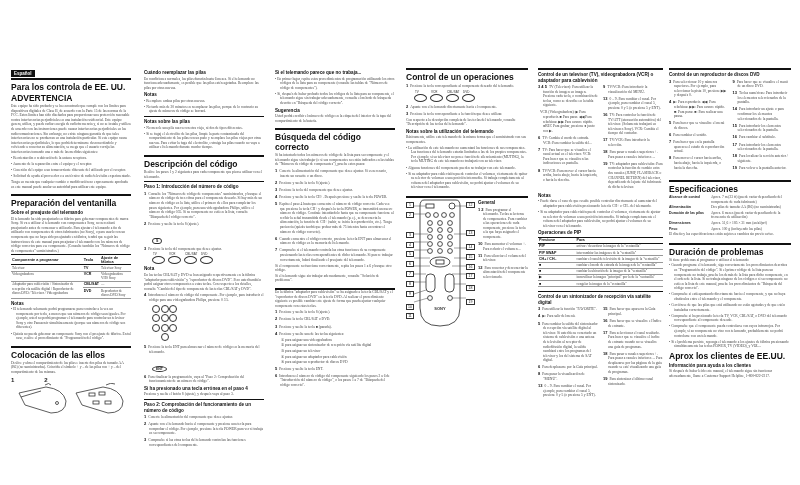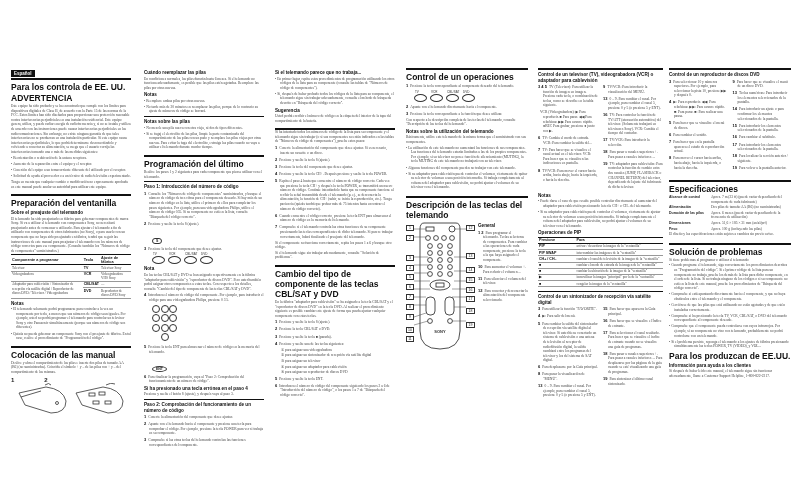--- a/index.html
+++ b/index.html
@@ -71,21 +71,21 @@
       <td class="k">DVD</td>
           <td>Reproductor de discos DVD Sony</td>
     </tr>
   </tbody>
     </table>
   <div class="h3">Notas</div>
   <div class="li">• <span>El telemando solamente podrá programarse para controlar a la vez un componente por tecla, a menos que sus números de código sean iguales. Por ejemplo, usted no podrá programar el telemando para controlar un televisor Sony y otro Panasonic simultáneamente (porque sus números de código son diferentes).</span></div>
   <div class="li">• <span>Quizás no pueda gobernar un componente Sony con el preajuste de fábrica. En tal caso, realice el procedimiento de "Programación del código".</span></div>
 
   <div class="rule" style="margin-top:5px"></div>
-  <div class="h1">Colocación de las manual</div>
+  <div class="h1">Colocación de las ellos</div>
   <div class="p">Deslice y abra el compartimiento de las pilas e inserte dos pilas de tamaño AA (R6) (no suministradas). Coincida el símbolo + y – de las pilas con + y – del compartimiento de las mismas.</div>
   <div style="display:flex;gap:30px;margin-top:2px;">
     <div style="font:bold 6px 'Liberation Sans',sans-serif">1</div>
     <div style="font:bold 6px 'Liberation Sans',sans-serif">2</div>
   </div>
   <svg width="120" height="36" viewBox="0 0 120 36">
     <g fill="none" stroke="#333" stroke-width="0.8">
       <path d="M8 10 L35 4 Q52 6 55 18 Q55 30 40 30 L14 22 Z"></path>
       <path d="M10 14 L30 8"></path>
         <circle cx="46" cy="20" r="1.5"></circle>
@@ -105,21 +105,21 @@
   <div class="p">En condiciones normales, las pilas durarán hasta 6 meses. Si el telemando no funciona adecuadamente, es posible que las pilas estén agotadas. Reemplace las pilas por otras nuevas.</div>
   <div class="h3">Notas</div>
   <div class="li">• <span>Reemplace ambas pilas por otras nuevas.</span></div>
   <div class="li">• <span>No tarde más de 20 minutos en reemplazar las pilas, porque de lo contrario su ajuste de números de código se borrará.</span></div>
   <div style="height:1px;background:#111;margin:2px 0"></div>
   <div class="h3">Notas sobre las pilas</div>
   <div class="li">• <span>No mezcle una pila nueva con otra vieja, ni dos de tipos diferentes.</span></div>
   <div class="li">• <span>Si se fugaj el electrolito de las pilas, limpie la parte contaminada del compartimiento de las pilas con un paño y reemplace las pilas viejas por otras nuevas. Para evitar la fuga del electrolito, extraiga las pilas cuando no vaya a utilizar el telemando durante mucho tiempo.</span></div>
 
   <div class="rule" style="margin-top:5px"></div>
-  <div class="h1">Programación del último</div>
+  <div class="h1">Descripción del código</div>
   <div class="p">Realice los pasos 1 y 2 siguientes para cada componente que piense utilizar con el telemando.</div>
   <div style="height:1px;background:#111;margin:2px 0"></div>
   <div class="h3">Paso 1: Introducción del número de código</div>
   <div class="li"><span class="num">1</span><span>Consulte los "Números de código de componentes" suministrados, y busque el número de código de tres cifras para el componente deseado. Si hay más de un número de código en la lista, utilice el primero de ellos para completar los pasos siguientes. Por ejemplo, para una videograbadora Philips, utilice el número de código 035. Si su componente no está en la lista, consulte "Búsqueda del código correcto".</span></div>
   <div class="li"><span class="num">2</span><span>Presione y suelte la tecla S (ajuste).</span></div>
   <span class="kbtn">S</span>
   <div class="li"><span class="num">3</span><span>Presione la tecla del componente que desee ajustar.</span></div>
   <div class="btnrow" style="margin-top:5px">
     <div class="obtn">
         <span>TV</span>
@@ -162,33 +162,33 @@
 </div>
 
 <div class="col" style="left:275px;top:68px;width:120px;">
   <div class="h3">Si el telemando parece que no trabaja...</div>
   <div class="li">• <span>En primer lugar, repita estos procedimientos de programación utilizando los otros códigos de la lista para su componente (consulte las tablas de "Números de código de componentes").</span></div>
   <div class="li">• <span>Si, después de haber probado todos los códigos de la lista para su componente, el telemando sigue sin trabajar adecuadamente, consulte el método de búsqueda descrito en "Búsqueda del código correcto".</span></div>
   <div class="h3">Sugerencia</div>
   <div class="p">Usted podrá escribir el número de código en la etiqueta del interior de la tapa del compartimiento de la batería.</div>
 
   <div class="rule" style="margin-top:5px"></div>
+  <div class="h1">Búsqueda del código correcto</div>
   <div class="p">Si ha intentado todos los números de código de la lista para su componente y el telemando sigue sin trabajar (o si sus componentes no están indicados en las tablas de "Números de código de componentes"), pruebe estos pasos:</div>
   <div class="li"><span class="num">1</span><span>Conecte la alimentación del componente que desee ajustar. Si es necesario, inserte un cassette o un disco.</span></div>
   <div class="li"><span class="num">2</span><span>Presione y suelte la tecla S (ajuste).</span></div>
   <div class="li"><span class="num">3</span><span>Presione la tecla del componente que desee ajustar.</span></div>
   <div class="li"><span class="num">4</span><span>Presione y suelte la tecla CH+. Después presione y suelte la tecla POWER.</span></div>
   <div class="li"><span class="num">5</span><span>Repita el paso 4 hasta que encuentre el número de código correcto. Cada vez que presione la tecla CH+ y después la tecla POWER, se transmitirá un nuevo número de código. Continúe intentándolo hasta que su componente funcione al recibir la señal transmitida desde el telemando (p. ej., se desconecta la alimentación, la función de CH+ (subir, se inicia la reproducción, etc.). Tenga paciencia (quizás tendrá que probar más de 75 intentos hasta encontrar el número de código correcto).</span></div>
   <div class="li"><span class="num">6</span><span>Cuando encuentre el código correcto, presione la tecla ENT para almacenar el número de código en la memoria del telemando.</span></div>
   <div class="li"><span class="num">7</span><span>Compruebe si el telemando controla las otras funciones de su componente presionando las teclas correspondientes de dicho telemando. Si parece trabajar correctamente, habrá finalizado el preajuste del telemando.</span></div>
   <div class="p">Si el componente no funciona correctamente, repita los pasos 1 a 6 y busque otro código.</div>
   <div class="p">Si el telemando sigue sin trabajar adecuadamente, consulte "Solución de problemas".</div>
 
   <div class="rule" style="margin-top:5px"></div>
-  <div class="h1">Cambio del tipo de componente de las teclas CBL/SAT y DVD</div>
   <div class="p">En la fábrica "adaptador para cablevisión" se ha asignado a la tecla CBL/SAT y el "reproductor de discos DVD" en la tecla DVD. Al realizar el procedimiento siguiente es posible cambiar este ajuste de forma que pueda ajustar cualquier componente con estas teclas.</div>
   <div class="li"><span class="num">1</span><span>Presione y suelte la tecla S (ajuste).</span></div>
   <div class="li"><span class="num">2</span><span>Presione la tecla CBL/SAT o DVD.</span></div>
   <div class="li"><span class="num">3</span><span>Presione y suelte la tecla ■ (parada).</span></div>
   <div class="li"><span class="num">4</span><span>Presione y suelte una de las teclas siguientes:</span></div>
   <div class="p" style="padding-left:6px">① para asignar una videograbadora</div>
   <div class="p" style="padding-left:6px">② para asignar un sintonizador de recepción vía satélite digital</div>
   <div class="p" style="padding-left:6px">③ para asignar un televisor</div>
   <div class="p" style="padding-left:6px">④ para asignar un adaptador para cablevisión</div>
   <div class="p" style="padding-left:6px">⑤ para asignar un reproductor de discos DVD</div>
@@ -217,21 +217,20 @@
   <div class="li"><span class="num">2</span><span>Apunte con el telemando directamente hacia el componente.</span></div>
   <div class="li"><span class="num">3</span><span>Presione la tecla correspondiente a la función que desee utilizar.</span></div>
   <div class="p">Con respecto a la descripción completa de las teclas del telemando, consulte "Descripción de las teclas del telemando".</div>
   <div class="h3">Notas sobre la utilización del telemando</div>
   <div class="p">Básicamente, utilice este telemando de la misma forma que el suministrado con sus componentes.</div>
   <div class="li">• <span>La utilización de este telemando no aumentará las funciones de sus componentes. Las funciones del telemando estarán limitadas a las de los propios componentes. Por ejemplo, si su televisor no posee función de silenciamiento (MUTING), la tecla MUTING de este telemando no trabajará con su televisor.</span></div>
   <div class="li">• <span>Algunas funciones del componente pueden no trabajar con este telemando.</span></div>
   <div class="li">• <span>Si su adaptador para cablevisión puede controlar el volumen, ciertamente de quitar su selector de volumen a una posición intermedia. Si trabaja completamente al volumen del adaptador para cablevisión, no podrá ajustar el volumen de su televisor con el telemando.</span></div>
 
   <div class="rule" style="margin-top:6px"></div>
-  <div class="h1">Descripción de las teclas del telemando</div>
 
   <div style="position:relative;height:130px;">
     <svg width="66" height="130" viewBox="0 0 66 130" style="position:absolute;left:0;top:0">
       <g fill="none" stroke="#222" stroke-width="0.8">
         <path d="M18 2 H50 Q54 2 54 8 V110 Q54 128 34 128 Q14 128 14 110 V8 Q14 2 18 2 Z"></path>
         <rect x="20" y="6" width="8" height="4"></rect>
         <circle cx="46" cy="8" r="3"></circle>
         <circle cx="22" cy="17" r="2.4"></circle>
           <circle cx="30" cy="17" r="2.4"></circle>
           <circle cx="38" cy="17" r="2.4"></circle>
@@ -439,24 +438,24 @@
         <span class="p" style="flex:1">Aprox. 51,6 × 185 × 31 mm (an/al/prf)</span>
       </div>
     <div style="display:flex">
         <span style="width:42px;font:bold 3.5px 'Liberation Sans',sans-serif">Peso</span>
         <span class="p" style="flex:1">Aprox. 100 g (incluyendo las pilas)</span>
       </div>
   </div>
   <div class="p">El diseño y las especificaciones están sujetos a cambios sin previo aviso.</div>
 
   <div class="rule" style="margin-top:6px"></div>
-  <div class="h1">Solución de problemas</div>
+  <div class="h1">Duración de problemas</div>
   <div class="p">Si tiene problemas al programar o utilizar el telemando:</div>
   <div class="li">• <span>Cuando programe el telemando, siga correctamente los procedimientos descritos en "Programación del código". Si el primer código de la lista para un componente no trabaja, pruebe los demás de la lista para dicho componente, en el orden de la lista. Si no trabaja ninguno de los códigos o si su componente no está en la lista de este manual, pruebe los procedimientos de "Búsqueda del código correcto".</span></div>
   <div class="li">• <span>Compruebe si está apuntando directamente hacia el componente, y que no haya obstáculos entre el telemando y el componente.</span></div>
   <div class="li">• <span>Cerciórese de que las pilas que está utilizando no estén agotadas y de que estén instaladas correctamente.</span></div>
   <div class="li">• <span>Compruebe si ha presionado la tecla TV, VCR, CBL/SAT, o DVD del telemando correspondiente al componente deseado.</span></div>
   <div class="li">• <span>Compruebe que el componente pueda controlarse con rayos infrarrojos. Por ejemplo, si su componente no vino con telemando, probablemente no podrá controlarse con un telemando.</span></div>
   <div class="li">• <span>Si el problema persiste, reponga el telemando a los ajustes de fábrica presionando simultáneamente las teclas POWER, TV (VIDEO), y VOL–.</span></div>
-  <div class="h1">Para los produzcan de EE.UU.</div>
+  <div class="h1">Aprox los clientes de EE.UU.</div>
   <div class="h3">Información para ayuda a los clientes</div>
   <div class="p">Si después de haber leído este manual, el telemando sigue sin funcionar adecuadamente, llame a Customer Support Helpline, 1-800-822-2217.</div>
 </div>
 
 </body></html>

